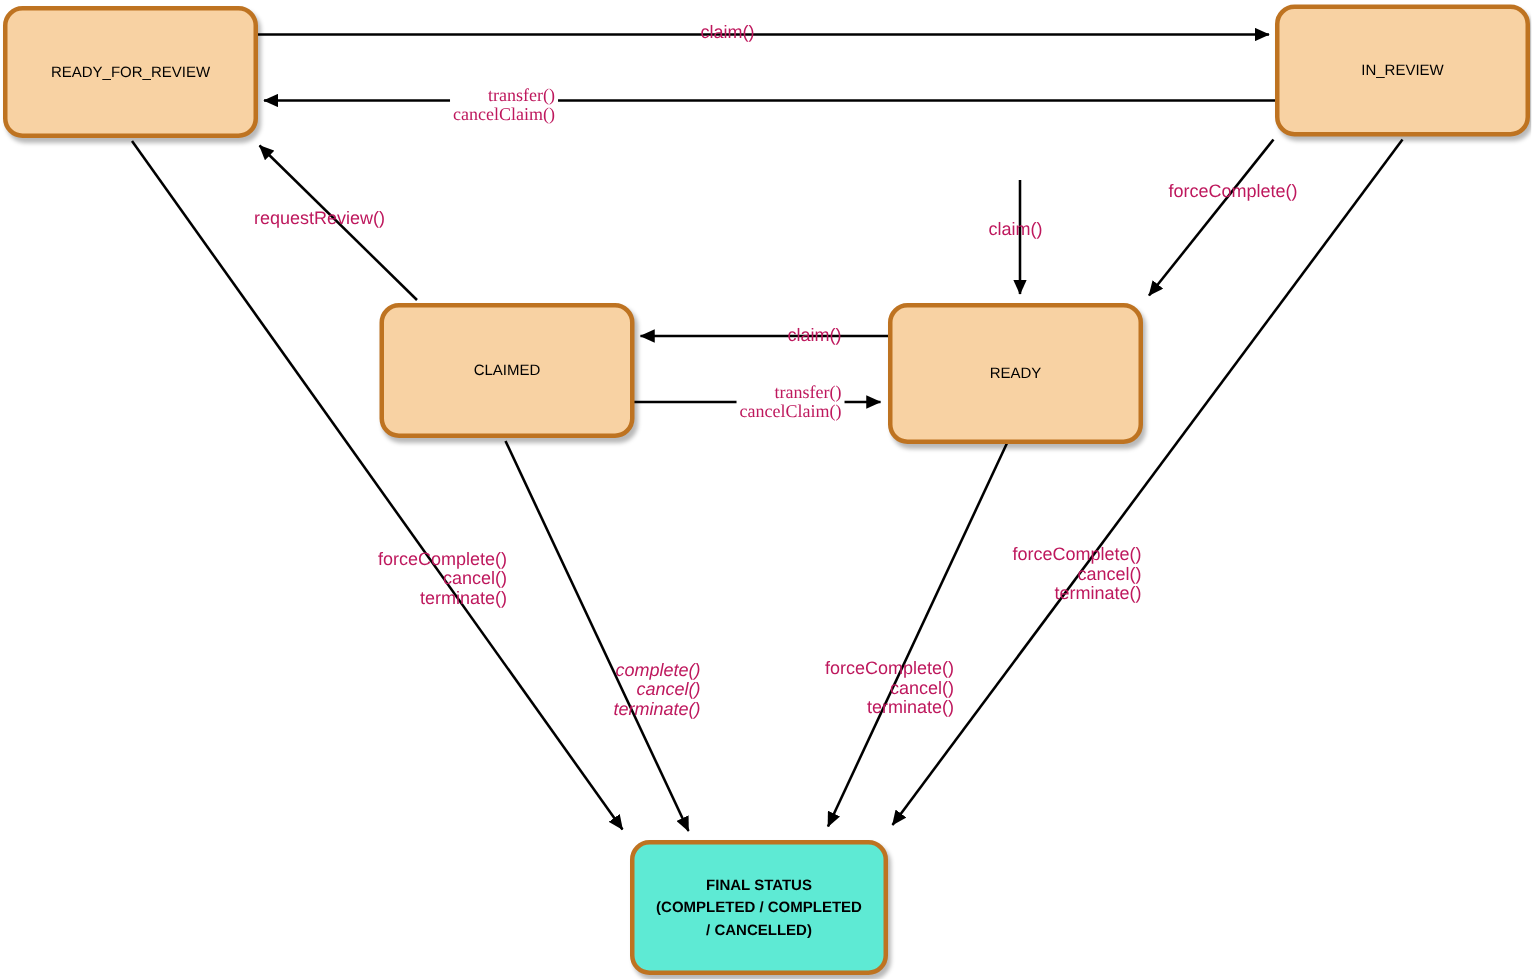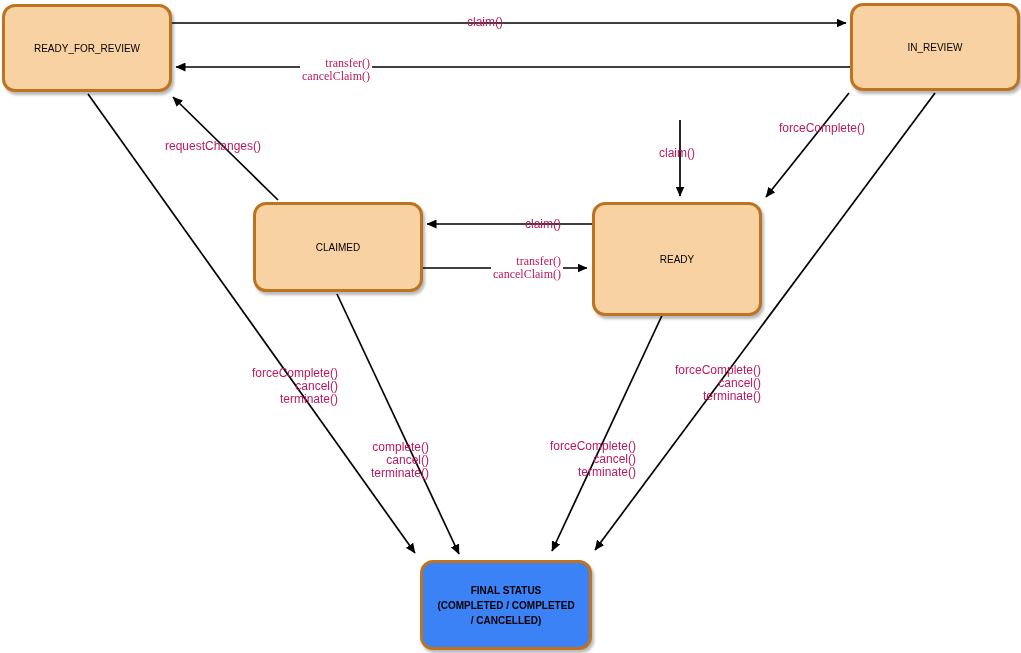--- a/index.html
+++ b/index.html
@@ -62,41 +62,41 @@
       <line x1="935" y1="93" x2="595" y2="550" stroke="#000000" stroke-width="1.7" marker-end="url(#arrowhead)"></line>
     </svg>
 <div class="edge-label" style="left: 485px; top: 22px;">
       <div>claim()</div>
     </div>
     <div class="edge-label bg" style="left: 336px; top: 70px;">
       <div>transfer()</div>
       <div>cancelClaim()</div>
     </div>
     <div class="edge-label" style="left: 213px; top: 146px;">
-      <div>requestChanges()</div>
+      <div>requestReview()</div>
     </div>
     <div class="edge-label" style="left: 677px; top: 153px;">
       <div>claim()</div>
     </div>
     <div class="edge-label" style="left: 822px; top: 128px;">
       <div>forceComplete()</div>
     </div>
     <div class="edge-label" style="left: 543px; top: 224px;">
       <div>claim()</div>
     </div>
     <div class="edge-label bg" style="left: 527px; top: 268px;">
       <div>transfer()</div>
       <div>cancelClaim()</div>
     </div>
     <div class="edge-label" style="left: 295px; top: 386px;">
       <div>forceComplete()</div>
       <div>cancel()</div>
       <div>terminate()</div>
     </div>
-    <div class="edge-label" style="left: 400px; top: 460px;">
+    <div class="edge-label" style="left: 438px; top: 460px; font-style: italic;">
       <div>complete()</div>
       <div>cancel()</div>
       <div>terminate()</div>
     </div>
     <div class="edge-label" style="left: 593px; top: 459px;">
       <div>forceComplete()</div>
       <div>cancel()</div>
       <div>terminate()</div>
     </div>
     <div class="edge-label" style="left: 718px; top: 383px;">
@@ -106,21 +106,21 @@
     </div>
     <div class="state-node" style="left: 2px; top: 4px; width: 170px; height: 88px; background: rgb(248, 210, 163); border-color: rgb(190, 115, 33);">
       <div>READY_FOR_REVIEW</div>
     </div>
     <div class="state-node" style="left: 253px; top: 202px; width: 170px; height: 90px; background: rgb(248, 210, 163); border-color: rgb(190, 115, 33);">
       <div>CLAIMED</div>
     </div>
     <div class="state-node" style="left: 850px; top: 3px; width: 170px; height: 88px; background: rgb(248, 210, 163); border-color: rgb(190, 115, 33);">
       <div>IN_REVIEW</div>
     </div>
-    <div class="state-node" style="left: 592px; top: 202px; width: 170px; height: 114px; background: rgb(248, 210, 163); border-color: rgb(190, 115, 33);">
+    <div class="state-node" style="left: 592px; top: 202px; width: 170px; height: 94px; background: rgb(248, 210, 163); border-color: rgb(190, 115, 33);">
       <div>READY</div>
     </div>
-    <div class="state-node bold" style="left: 420px; top: 560px; width: 172px; height: 90px; background: #3b82f6; border-color: rgb(190, 115, 33);">
+    <div class="state-node bold" style="left: 420px; top: 560px; width: 172px; height: 90px; background: #5eead4; border-color: rgb(190, 115, 33);">
       <div>FINAL STATUS</div>
       <div>(COMPLETED / COMPLETED</div>
       <div>/ CANCELLED)</div>
     </div>
   </div>
 
 </body></html>

